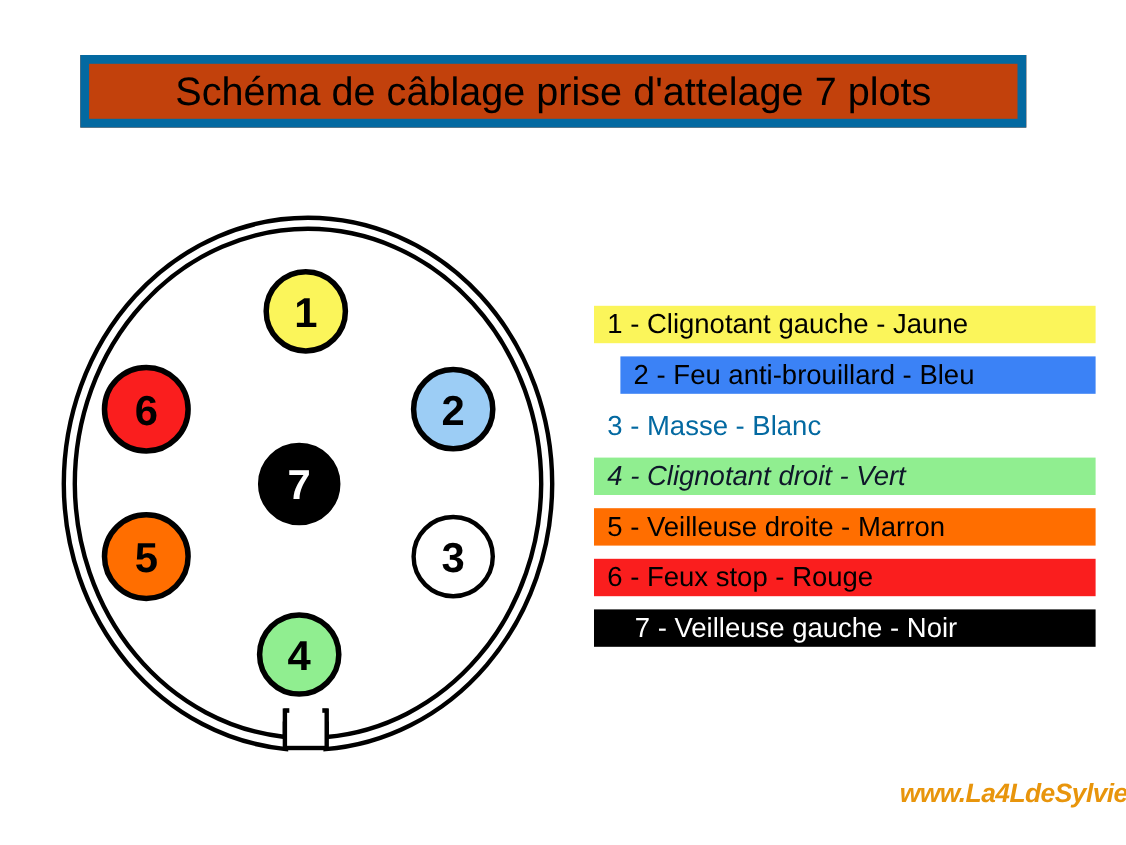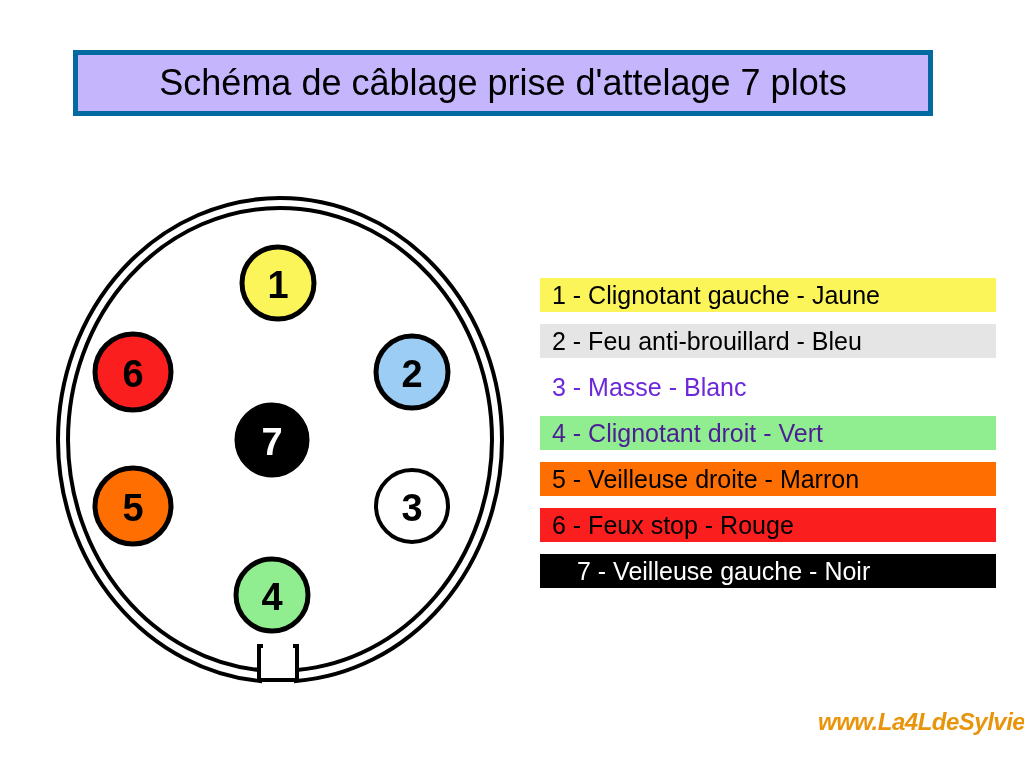--- a/index.html
+++ b/index.html
@@ -16,22 +16,22 @@
     color: #000000;
   }
 
   
   #title-box {
     position: absolute;
     left: 73px;
     top: 50px;
     width: 860px;
     height: 66px;
-    border: 5px solid #0369a1;
-    background: #c4b5fd;
+    border: 8px solid #0369a1;
+    background: #c2410c;
     box-sizing: border-box;
     display: flex;
     align-items: center;
     justify-content: center;
   }
   #title-text {
     font-size: 36px;
     font-weight: normal;
     letter-spacing: 0px;
     white-space: nowrap;
@@ -172,28 +172,28 @@
       <circle cx="232" cy="260" r="36" fill="#000000" stroke="#000000" stroke-width="3"></circle>
       <text class="pin-label" x="232" y="262" fill="#FFFFFF">7</text>
     </g>
   </svg>
 </div>
 
 <div id="legend">
   <div class="legend-row" style="background:#FBF55A;">
     <span class="legend-label" style="color:#000000;">1 - Clignotant gauche - Jaune</span>
   </div>
-  <div class="legend-row" style="background:#e5e5e5;">
+  <div class="legend-row" style="background:#3b82f6;margin-left:24px;">
     <span class="legend-label" style="color:#000000;">2 - Feu anti-brouillard - Bleu</span>
   </div>
   <div class="legend-row" style="background:#FFFFFF;">
-    <span class="legend-label" style="color:#6d28d9;">3 - Masse - Blanc</span>
+    <span class="legend-label" style="color:#0369a1;">3 - Masse - Blanc</span>
   </div>
   <div class="legend-row" style="background:#90EE90;">
-    <span class="legend-label" style="color:#4c1d95;">4 - Clignotant droit - Vert</span>
+    <span class="legend-label" style="color:#0f172a;font-style:italic;">4 - Clignotant droit - Vert</span>
   </div>
   <div class="legend-row" style="background:#FF6E00;">
     <span class="legend-label" style="color:#000000;">5 - Veilleuse droite - Marron</span>
   </div>
   <div class="legend-row" style="background:#FA1E1E;text-align:right;">
     <span class="legend-label" style="color:#000000;">6 - Feux stop - Rouge</span>
   </div>
   <div class="legend-row" style="background:#000000;">
     <span class="legend-label" style="color:#FFFFFF;">7 - Veilleuse gauche - Noir</span>
   </div>

